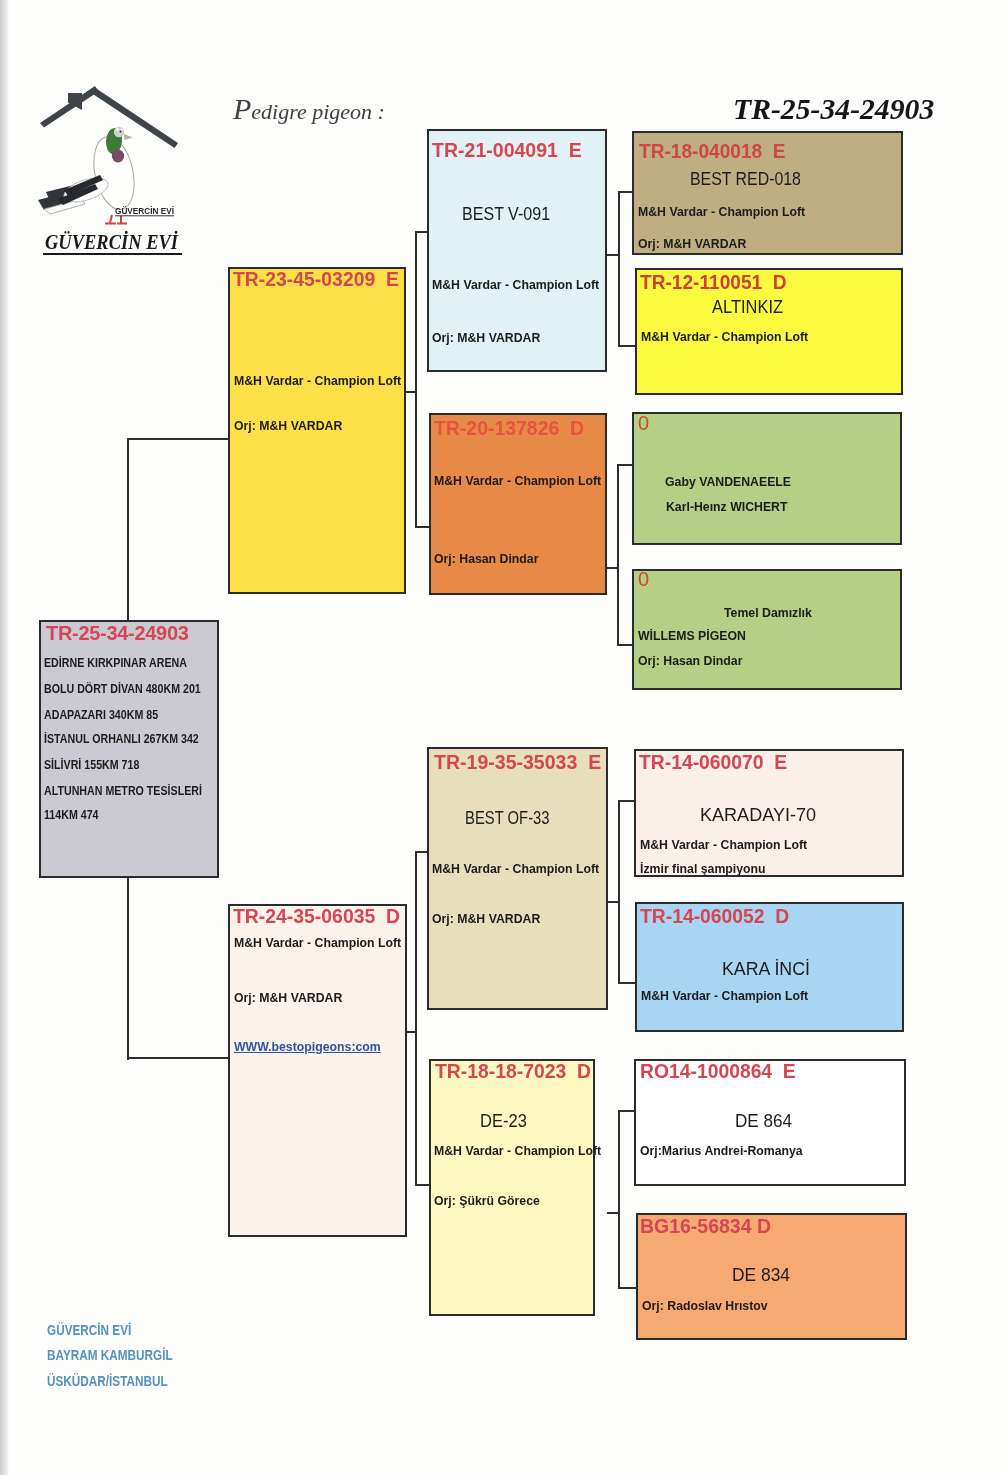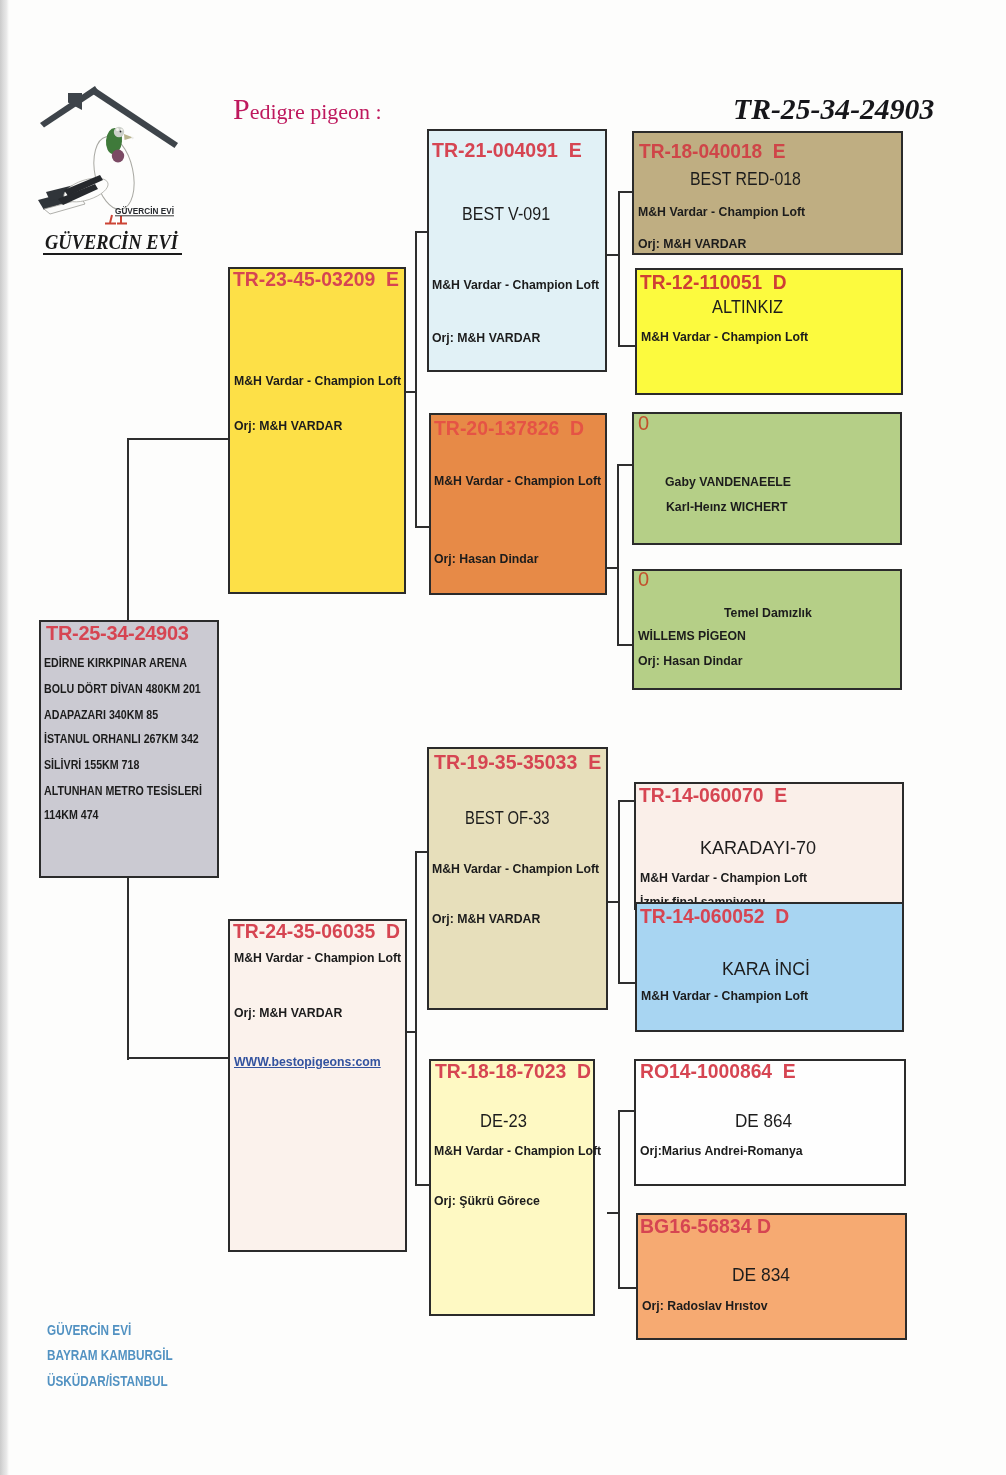--- a/index.html
+++ b/index.html
@@ -62,21 +62,21 @@
   <div class="ttl" style="left:5px;top:0px;font-size:20px;letter-spacing:-0.3px;">TR-25-34-24903</div>
   <div class="bd2" style="left:3px;top:33px;">EDİRNE KIRKPINAR ARENA</div>
   <div class="bd2" style="left:3px;top:59px;">BOLU DÖRT DİVAN 480KM 201</div>
   <div class="bd2" style="left:3px;top:85px;">ADAPAZARI 340KM 85</div>
   <div class="bd2" style="left:3px;top:109px;">İSTANUL ORHANLI 267KM 342</div>
   <div class="bd2" style="left:3px;top:135px;">SİLİVRİ 155KM 718</div>
   <div class="bd2" style="left:3px;top:161px;">ALTUNHAN METRO TESİSLERİ</div>
   <div class="bd2" style="left:3px;top:185px;">114KM 474</div>
 </div>
 
-<div class="box" style="left:228px;top:904px;width:179px;height:333px;background:#fbf2ec;margin-top:15px;">
+<div class="box" style="left:228px;top:904px;width:179px;height:333px;background:#fbf2ec;">
   <div class="ttl" style="left:3px;top:-2px;transform:scaleX(0.923);">TR-24-35-06035&nbsp; D</div>
   <div class="bd" style="left:4px;top:29px;">M&amp;H Vardar - Champion Loft</div>
   <div class="bd" style="left:4px;top:84px;">Orj: M&amp;H VARDAR</div>
   <div class="bd" style="left:4px;top:133px;color:#33539f;text-decoration:underline;">WWW.bestopigeons:com</div>
 </div>
 
 <div class="box" style="left:427px;top:129px;width:180px;height:243px;background:#e1f1f6;">
   <div class="ttl" style="left:3px;top:7px;transform:scaleX(0.93);">TR-21-004091&nbsp; E</div>
   <div class="nm" style="left:33px;top:72px;transform:scaleX(0.845);">BEST V-091</div>
   <div class="bd" style="left:3px;top:146px;">M&amp;H Vardar - Champion Loft</div>
@@ -122,21 +122,21 @@
   <div class="bd" style="left:32px;top:85px;">Karl-Heınz WICHERT</div>
 </div>
 
 <div class="box" style="left:632px;top:569px;width:270px;height:121px;background:#b5cf87;">
   <div class="ttl" style="left:4px;top:-3px;color:#c2512c;font-size:20px;font-weight:normal;">0</div>
   <div class="bd" style="left:90px;top:34px;">Temel Damızlık</div>
   <div class="bd" style="left:4px;top:57px;">WİLLEMS PİGEON</div>
   <div class="bd" style="left:4px;top:82px;">Orj: Hasan Dindar</div>
 </div>
 
-<div class="box" style="left:634px;top:749px;width:270px;height:128px;background:#faefe9;margin-top:33px;">
+<div class="box" style="left:634px;top:749px;width:270px;height:128px;background:#faefe9;">
   <div class="ttl" style="left:3px;top:-1px;transform:scaleX(0.92);">TR-14-060070&nbsp; E</div>
   <div class="nm" style="left:64px;top:53px;transform:scaleX(0.95);">KARADAYI-70</div>
   <div class="bd" style="left:4px;top:86px;">M&amp;H Vardar - Champion Loft</div>
   <div class="bd" style="left:4px;top:110px;">İzmir final şampiyonu</div>
 </div>
 
 <div class="box" style="left:635px;top:902px;width:269px;height:130px;background:#a8d5f2;">
   <div class="ttl" style="left:3px;top:0px;transform:scaleX(0.92);">TR-14-060052&nbsp; D</div>
   <div class="nm" style="left:85px;top:54px;transform:scaleX(0.936);">KARA İNCİ</div>
   <div class="bd" style="left:4px;top:84px;">M&amp;H Vardar - Champion Loft</div>
@@ -147,21 +147,21 @@
   <div class="nm" style="left:99px;top:49px;transform:scaleX(0.90);">DE 864</div>
   <div class="bd" style="left:4px;top:82px;">Orj:Marius Andrei-Romanya</div>
 </div>
 
 <div class="box" style="left:636px;top:1213px;width:271px;height:127px;background:#f6aa72;">
   <div class="ttl" style="left:2px;top:-1px;transform:scaleX(0.927);">BG16-56834 D</div>
   <div class="nm" style="left:94px;top:49px;transform:scaleX(0.915);">DE 834</div>
   <div class="bd" style="left:4px;top:83px;">Orj: Radoslav Hrıstov</div>
 </div>
 
-<div style="position:absolute;left:233px;top:92px;font-family:'Liberation Serif',serif;color:#be185d;font-size:30px;">P<span style="font-size:22px;">edigre pigeon :</span></div>
+<div style="position:absolute;left:233px;top:92px;font-family:'Liberation Serif',serif;font-style:italic;color:#404040;font-size:30px;">P<span style="font-size:22px;">edigre pigeon :</span></div>
 <div style="position:absolute;left:733px;top:92px;font-family:'Liberation Serif',serif;font-style:italic;font-weight:bold;color:#16161a;font-size:30px;white-space:nowrap;transform:scaleX(0.99);transform-origin:0 50%;">TR-25-34-24903</div>
 
 <svg style="position:absolute;left:30px;top:80px;" width="190" height="180" viewBox="0 0 190 180">
 
   <path d="M10 43 L65 6 L68.5 11.5 L14 47.5 Z" fill="#3e444a"></path>
   <path d="M64 7 L148 63 L144.5 68 L60.5 12.5 Z" fill="#3e444a"></path>
   <path d="M38 13 L52 13 L52 30 L38 22.5 Z" fill="#3e444a"></path>
 
   <g>
     <path d="M8 120 L46 110 L52 117 L14 130 Z" fill="#30353a"></path>

